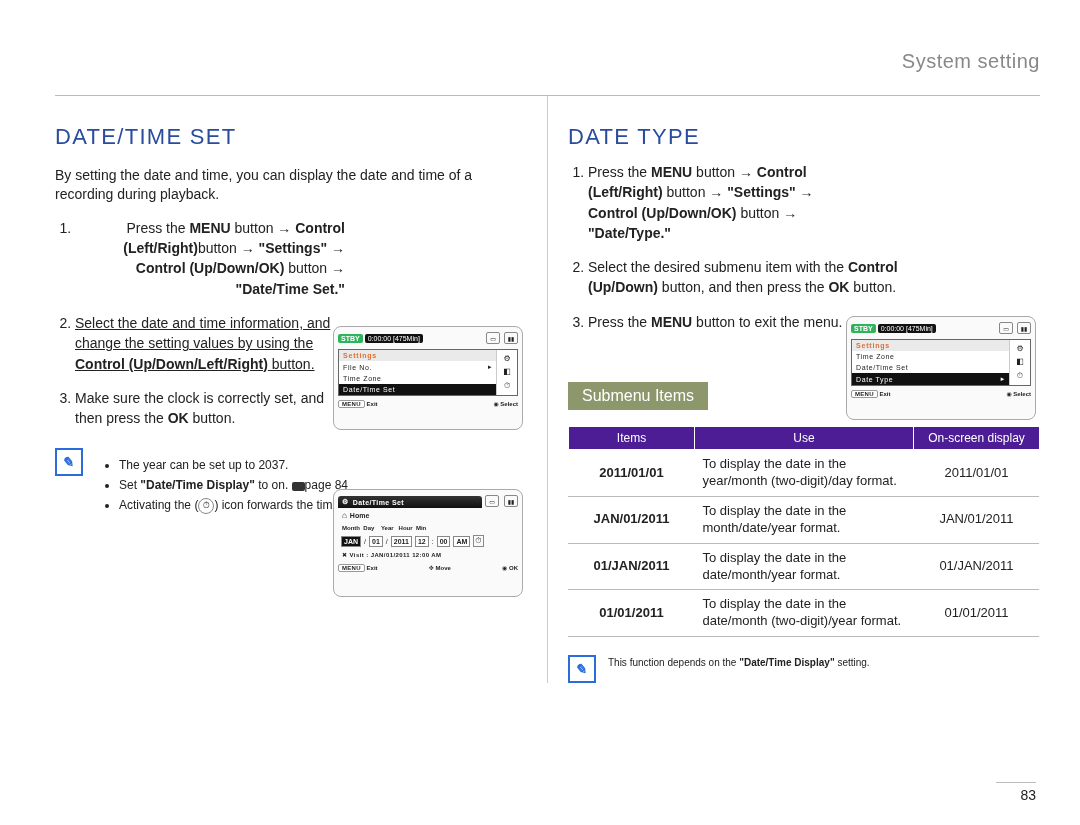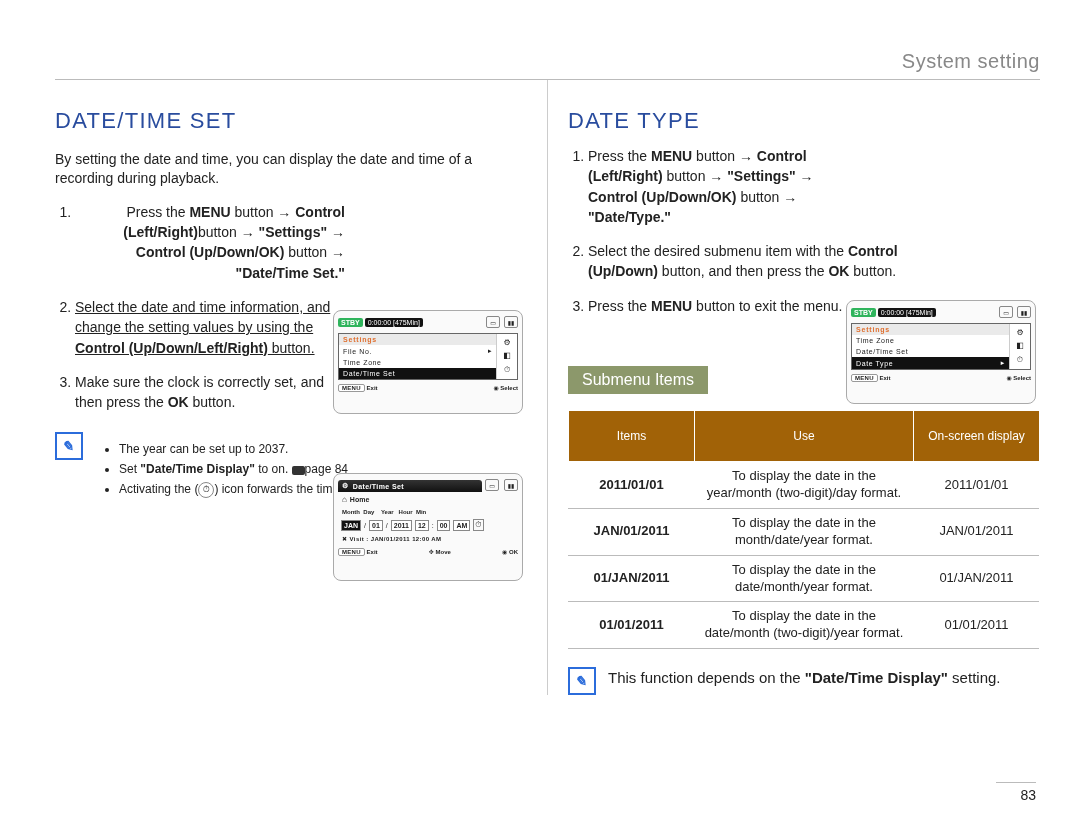--- a/index.html
+++ b/index.html
@@ -17,21 +17,21 @@
     box-sizing: border-box;
     width: 1080px;
     height: 825px;
   }
   .running-head {
     text-align: right;
     color: #888;
     letter-spacing: 0.5px;
     font-size: 20px;
     border-bottom: 1px solid #bbb;
-    padding-bottom: 6px;
+    padding-bottom: 22px;
     margin-bottom: 20px;
   }
   .two-col {
     display: flex;
     gap: 10px;
   }
   .col {
     flex: 1 1 50%;
     position: relative;
   }
@@ -87,21 +87,21 @@
     transform: skewX(-10deg);
   }
   ul.note-list {
     margin: 8px;
     padding-left: 16px;
     font-size: 12px;
     line-height: 1.5;
   }
   ul.note-list li { margin-bottom: 2px;}
   .note-single {
-    font-size: 15px;
+    font-size: 10px;
     line-height: 1.5;
   }
   .screen {
     position: absolute;
     width: 190px;
     background: #fafafa;
     border: 1px solid #aaa;
     border-radius: 8px;
     padding: 4px;
     font-size: 7px;
@@ -206,33 +206,32 @@
     font-size: 16px;
     padding: 5px 14px;
     margin: 30px 0 16px 0;
   }
   table.items {
     width: 100%;
     border-collapse: collapse;
     font-size: 13px;
   }
   table.items th {
-    background: #a16207;
+    background: #4c1d95;
     color: #fff;
     font-weight: normal;
-    padding: 18px 6px;
+    padding: 4px 6px;
     border: 1px solid #fff;
     font-size: 12px;
   }
   table.items td {
     border-bottom: 1px solid #bbb;
     padding: 6px 8px;
     vertical-align: middle;
     line-height:1.3;
-    text-align:center;
   }
   table.items td:first-child {
     font-weight: bold;
     text-align: center;
     white-space: nowrap;
     width: 110px;
   }
   table.items td:last-child {
     text-align: center;
     width: 110px;

